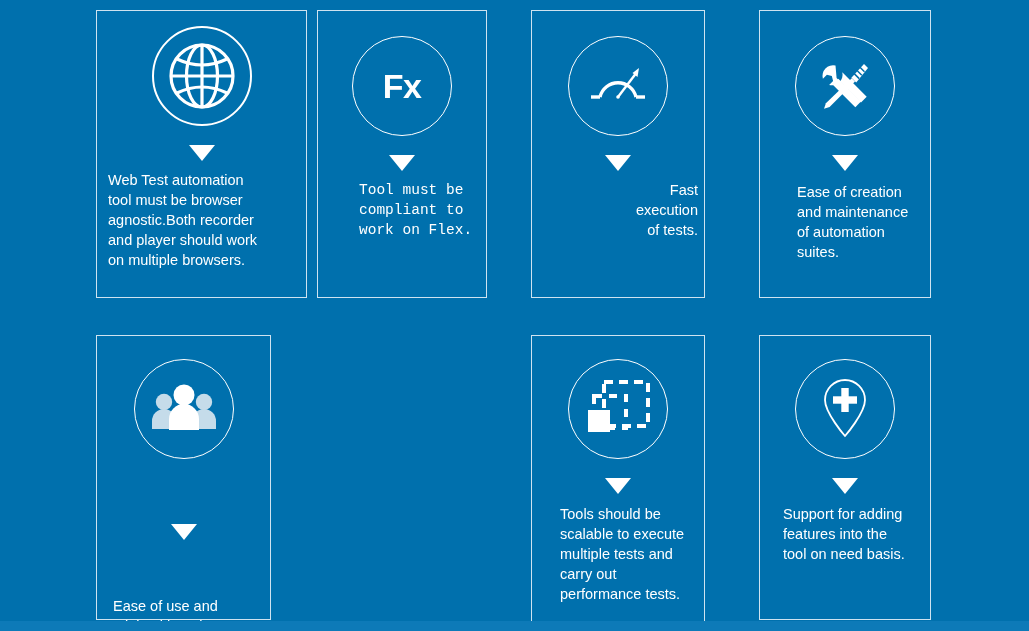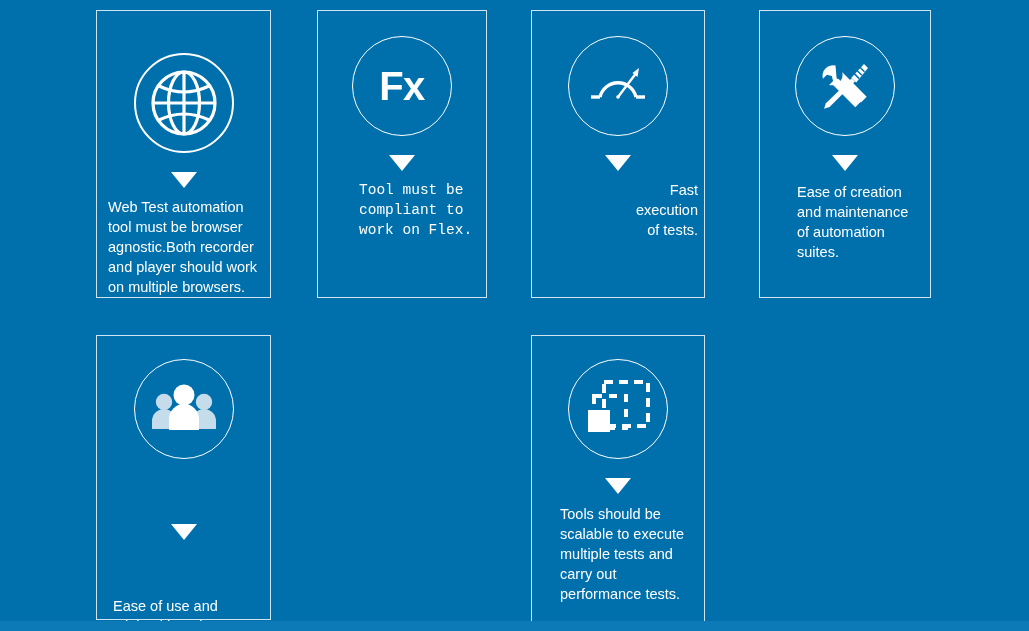--- a/index.html
+++ b/index.html
@@ -58,21 +58,21 @@
     border: 2px solid #ffffff;
     display: flex;
     align-items: center;
     justify-content: center;
     box-sizing: border-box;
   }
   .icon-circle.thin { border-width: 1.6px; }
   .icon-circle svg { display: block; }
   .fx-text {
     color: #ffffff;
-    font-size: 40px;
+    font-size: 34px;
     font-weight: bold;
     letter-spacing: -0.5px;
     line-height: 1;
     font-family: "Liberation Sans", sans-serif;
   }
 
   .arrow {
     width: 0;
     height: 0;
     border-left: 13px solid transparent;
@@ -90,21 +90,21 @@
     text-align: left;
     font-family: "Liberation Sans", sans-serif;
   }
 </style>
 </head>
 <body>
 
 <div id="board">
   <div class="grid">
 
-    <div class="card" style="left:96px; top:10px; width:175px; height:288px; padding-top:25px;justify-content:flex-end;">
+    <div class="card" style="left:96px; top:10px; width:211px; height:288px; padding-top:15px;">
       <div class="icon-wrap">
         <div class="icon-circle">
           <svg width="72" height="72" viewBox="0 0 72 72">
             <circle cx="36" cy="36" r="31" fill="none" stroke="#fff" stroke-width="3.2"></circle>
             <ellipse cx="36" cy="36" rx="15.5" ry="31" fill="none" stroke="#fff" stroke-width="3.2"></ellipse>
             <line x1="36" y1="5" x2="36" y2="67" stroke="#fff" stroke-width="3.2"></line>
             <line x1="5" y1="36" x2="67" y2="36" stroke="#fff" stroke-width="3.2"></line>
             <path d="M11 19 Q36 31 61 19" fill="none" stroke="#fff" stroke-width="3.2"></path>
             <path d="M11 53 Q36 41 61 53" fill="none" stroke="#fff" stroke-width="3.2"></path>
           </svg>
@@ -219,16 +219,31 @@
         </div>
       </div>
       <div class="arrow" style="margin-top:19px;"></div>
       <div class="caption" style="margin-top:10px; padding-left:28px; padding-right:6px;">Tools should be
 scalable to execute
 multiple tests and
 carry out
 performance tests.</div>
     </div>
 
+    <div class="card" style="left:759px; top:335px; width:172px; height:285px; padding-top:23px;">
+      <div class="icon-wrap">
+        <div class="icon-circle thin">
+          <svg width="68" height="74" viewBox="0 0 68 74">
+            <path d="M34 8 a20 20 0 0 1 20 20 c0 13 -20 36 -20 36 c0 0 -20 -23 -20 -36 a20 20 0 0 1 20 -20 z" fill="none" stroke="#fff" stroke-width="1.8"></path>
+            <rect x="30.3" y="16" width="7.4" height="24" fill="#ffffff"></rect>
+            <rect x="22" y="24.3" width="24" height="7.4" fill="#ffffff"></rect>
+          </svg>
+        </div>
+      </div>
+      <div class="arrow" style="margin-top:19px;"></div>
+      <div class="caption" style="margin-top:10px; padding-left:23px; padding-right:6px;">Support for adding
+features into the
+tool on need basis.</div>
+    </div>
 
   </div>
   <div class="bottom-strip"></div>
 </div>
 
 </body></html>

